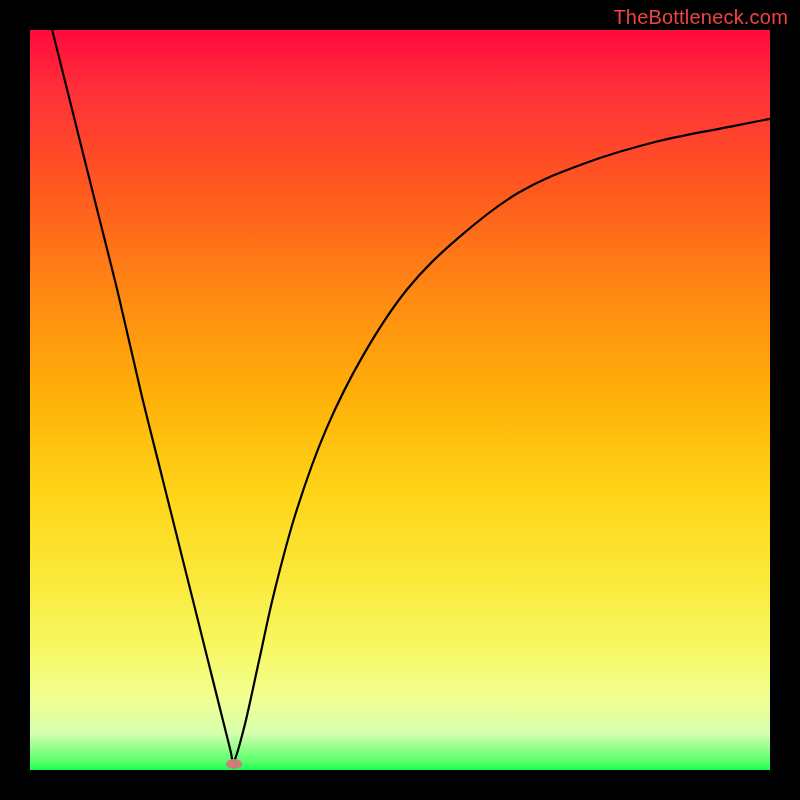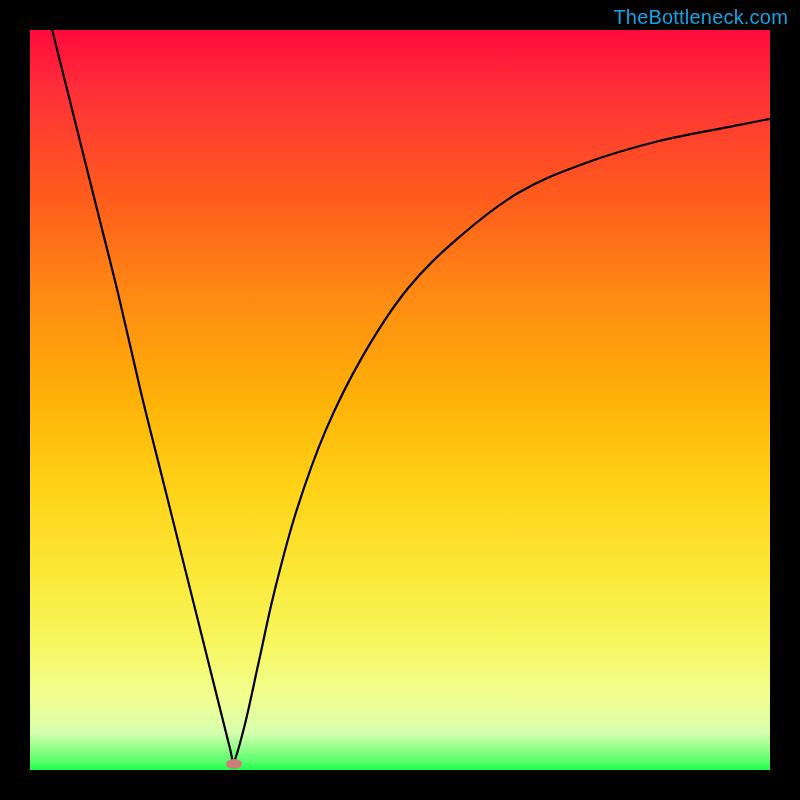--- a/index.html
+++ b/index.html
@@ -33,21 +33,21 @@
       #f7f760 83%,
       #f2ff8f 90%,
       #d6ffae 95%,
       #53ff68 99%,
       #18ff4e 100%);
   }
   .wm {
     position: absolute;
     top: 6px;
     right: 12px;
-    color: #0ea5e9;
+    color: #ef4444;
     font-size: 20px;
     font-weight: 500;
     letter-spacing: 0.2px;
     user-select: none;
   }
   .marker {
     position: absolute;
     width: 16px;
     height: 10px;
     background: #cc7f7a;

